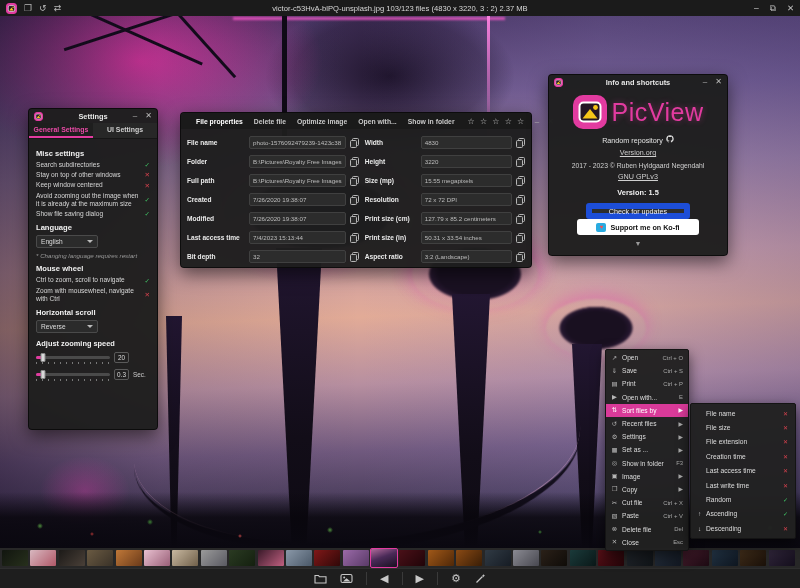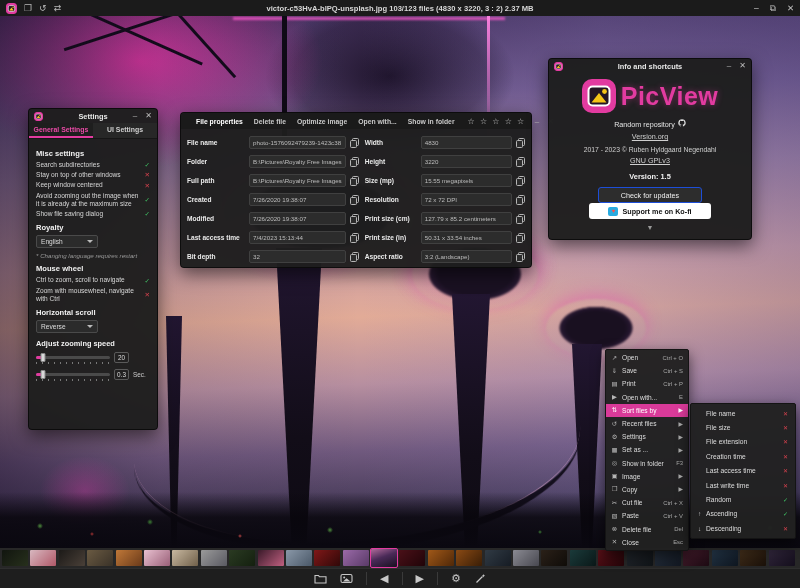--- a/index.html
+++ b/index.html
@@ -6,21 +6,21 @@
   html,body{width:800px;height:588px;overflow:hidden;background:#000;
     font-family:"Liberation Sans","DejaVu Sans",sans-serif;-webkit-font-smoothing:antialiased;}
   .abs{position:absolute;}
 
   
   .titlebar{left:0;top:0;width:800px;height:16px;background:#1b1b1b;z-index:40;
     display:flex;align-items:center;padding:0 6px;color:#cfcfcf;font-size:8px;}
   .titlebar .lefticons{display:flex;align-items:center;gap:7px;}
   .titlebar .ticon{font-size:9px;color:#b9b9b9;line-height:1;cursor:default;}
   .titlebar .title{position:absolute;left:0;right:0;text-align:center;font-size:7.6px;
-    font-weight:bold;color:#d8d8d8;pointer-events:none;}
+    font-weight:normal;color:#d8d8d8;pointer-events:none;}
   .titlebar .winctl{margin-left:auto;display:flex;gap:11px;z-index:2;}
   .titlebar .winctl span{font-size:8.5px;color:#c2c2c2;}
 
   .applogo{display:inline-block;border-radius:3px;overflow:hidden;line-height:0;}
 
   
   .scene{left:0;top:16px;width:800px;height:532px;overflow:hidden;z-index:0;
     background:
      radial-gradient(240px 140px at 140px 45px, rgba(232,52,164,.88), rgba(210,44,150,.28) 55%, transparent 76%),
      radial-gradient(160px 95px at 390px 60px, rgba(26,16,38,.95), rgba(26,16,38,.4) 60%, transparent 78%),
@@ -125,30 +125,30 @@
   .pbody{display:flex;gap:6px;padding:4px 6px 0 6px;}
   .pcol{flex:1;}
   .prow{display:flex;align-items:center;height:19px;gap:4px;}
   .plabel{font-size:6.6px;font-weight:bold;color:#eaeaea;white-space:nowrap;}
   .pcol1 .plabel{width:58px;} .pcol2 .plabel{width:52px;}
   .pinput{flex:1;height:13px;background:#2c2c2c;border:1px solid #404040;border-radius:2px;
     font-size:6.2px;color:#bdbdbd;line-height:12px;padding:0 3px;overflow:hidden;white-space:nowrap;}
   .copybtn{line-height:0;}
 
   
-  .info{left:548px;top:58px;width:204px;height:182px;z-index:12;text-align:center;}
+  .info{left:548px;top:74px;width:180px;height:182px;z-index:12;text-align:center;}
   .ibody{display:flex;flex-direction:column;align-items:center;padding-top:6px;}
   .logorow{display:flex;align-items:center;gap:5px;margin-bottom:4px;}
-  .brand{font-size:25px;font-weight:bold;color:#e23ba0;letter-spacing:.5px;
+  .brand{font-size:25px;font-weight:normal;color:#e23ba0;letter-spacing:.5px;
     text-shadow:0 0 6px rgba(226,59,160,.45);}
   .gh{display:flex;align-items:center;gap:3px;font-size:7.2px;color:#e2e2e2;margin-top:2px;}
   .ilink{font-size:7.2px;color:#cfcfcf;text-decoration:underline;margin-top:3px;}
   .icopy{font-size:6.8px;color:#cfcfcf;margin-top:5px;}
   .iver{font-size:7.4px;font-weight:bold;color:#f0f0f0;margin-top:7px;}
-  .ibtn{margin-top:6px;width:104px;height:16px;background:#2d2d2d;border:1px solid #1d4ed8;
+  .ibtn{margin-top:6px;width:104px;height:16px;background:#2d2d2d;border:6px solid #1d4ed8;
     border-radius:3px;color:#eee;font-size:7.2px;display:flex;align-items:center;justify-content:center;}
   .kofibtn{width:122px;height:16px;background:#fff;border-radius:3px;color:#111;
     font-size:7.2px;font-weight:bold;display:flex;align-items:center;justify-content:center;gap:4px;}
   .kofiicon{display:inline-flex;align-items:center;justify-content:center;width:10px;height:9px;
     background:#29abe0;border-radius:2px;color:#ff4d4d;font-size:6px;line-height:1;}
   .iarrow{margin-top:5px;font-size:7px;color:#999;}
 
   
   .cmenu{left:605px;top:349px;width:84px;z-index:20;background:rgba(33,33,33,.97);
     border:1px solid #141414;border-radius:2px;box-shadow:0 5px 14px rgba(0,0,0,.6);padding:1px 0;}
@@ -267,21 +267,21 @@
         <div class="srow">
           <span class="slabel">Avoid zooming out the image when it is already at the maximum size</span>
           <span class="mark ok">✓</span>
         </div>
 
         <div class="srow">
           <span class="slabel">Show file saving dialog</span>
           <span class="mark ok">✓</span>
         </div>
       </div>
-    <div class="shead">Royalty</div>
+    <div class="shead">Language</div>
     <div class="dropdown">
       <span class="dval">English</span>
       <span class="chev"></span>
     </div>
     <div class="note">* Changing language requires restart</div>
     <div class="shead">Mouse wheel</div>
     <div>
 
         <div class="srow">
           <span class="slabel">Ctrl to zoom, scroll to navigate</span>

